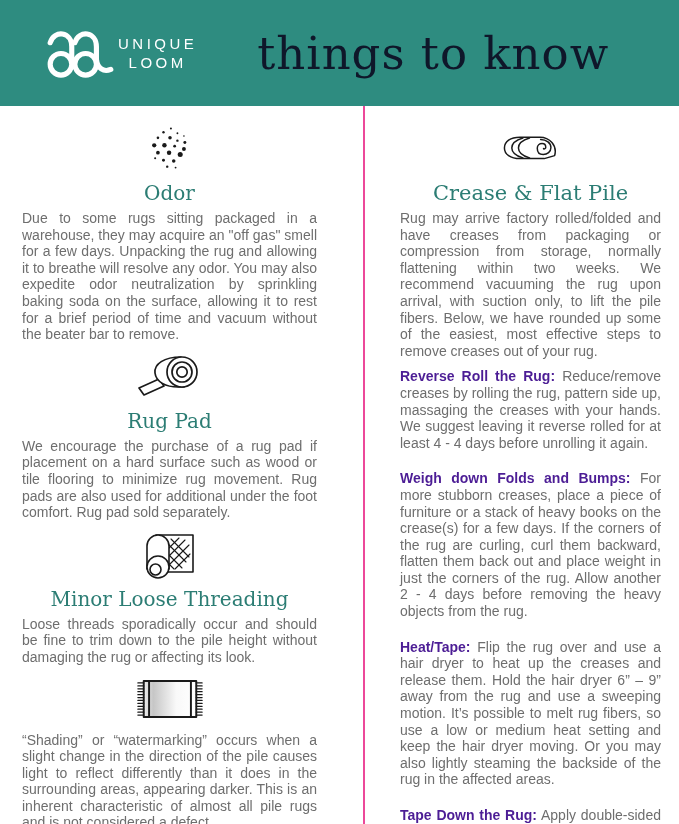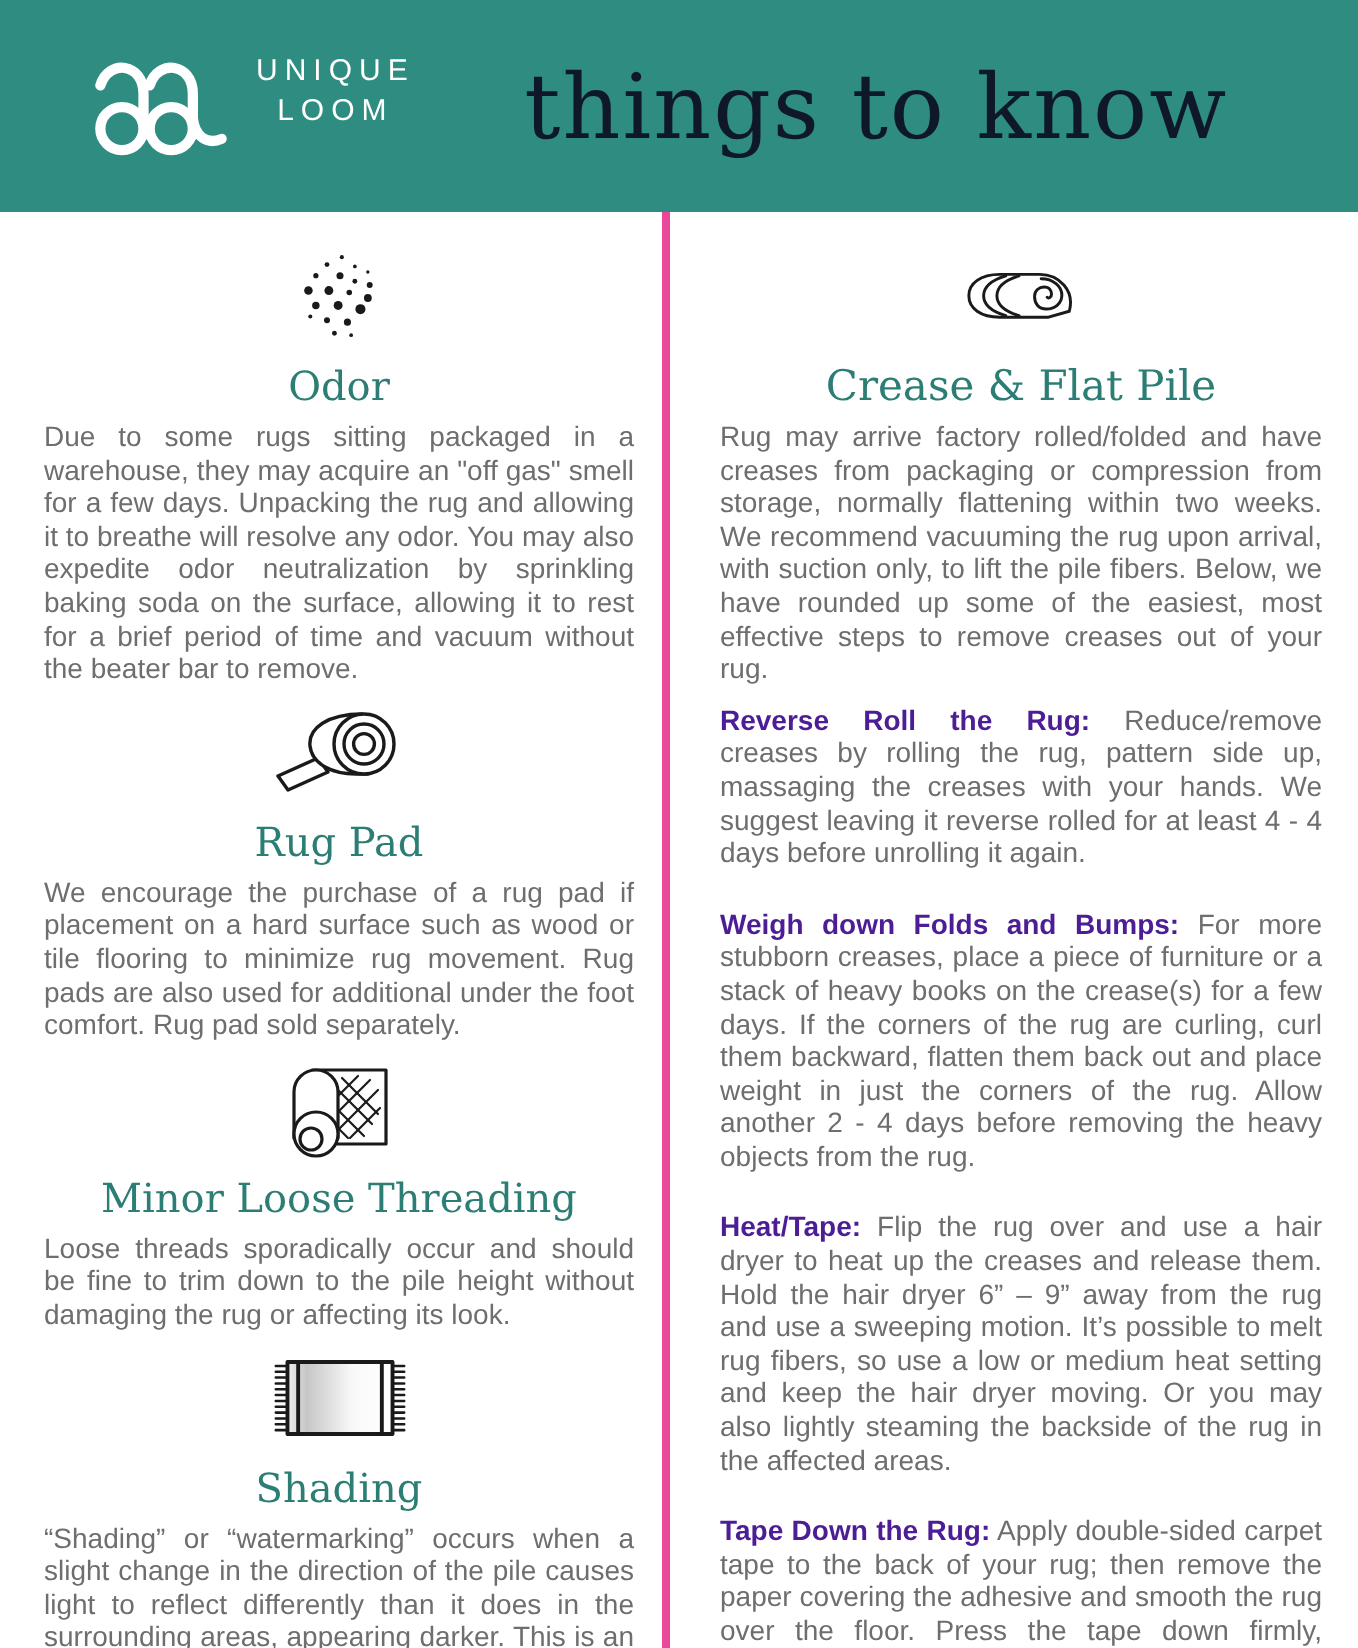--- a/index.html
+++ b/index.html
@@ -13,50 +13,50 @@
   }
 
   
   .header {
     height: 106px;
     background: #2E8C80;
     display: flex;
     align-items: center;
     padding: 0 28px 0 44px;
   }
-  .brand { display: flex; gap: 10px; }
+  .brand { display: flex; align-items: center; }
   .brand-name {
     color: #ffffff;
     font-size: 15px;
     letter-spacing: 3.5px;
     line-height: 1.3;
     text-align: center;
     font-weight: 400;
   }
   .page-title {
     flex: 1;
     text-align: center;
     color: #0f172a;
     font-family: "DejaVu Serif", serif;
     font-size: 45px;
     font-weight: 400;
     letter-spacing: 1px;
     padding-left: 18px;
   }
 
   
-  .main { display: flex; height: 718px; }
+  .main { display: flex; height: 718px; gap: 32px; }
   .col-left {
     width: 331px;
     padding: 10px 14px 0 22px;
   }
   .col-right {
     flex: 1;
-    border-left: 4px solid #ec4899;
-    padding: 10px 18px 0 25px;
+    border-left: 2px solid #ec4899;
+    padding: 10px 18px 0 35px;
   }
 
   .section { text-align: center; margin-bottom: 9px; }
   .icon-box {
     height: 50px;
     margin: 8px 0 7px;
     display: flex;
     align-items: center;
     justify-content: center;
   }
@@ -185,21 +185,20 @@
           <g class="lineart" stroke-width="2">
             <rect x="10" y="4" width="54" height="37" fill="url(#shadeGrad)"></rect>
             <path d="M 15.5,4 L 15.5,41 M 58.5,4 L 58.5,41"></path>
             <g stroke-width="1.3">
               <path d="M 4,6 H 10 M 4,9 H 10 M 4,12 H 10 M 4,15 H 10 M 4,18 H 10 M 4,21 H 10 M 4,24 H 10 M 4,27 H 10 M 4,30 H 10 M 4,33 H 10 M 4,36 H 10 M 4,39 H 10"></path>
               <path d="M 64,6 H 70 M 64,9 H 70 M 64,12 H 70 M 64,15 H 70 M 64,18 H 70 M 64,21 H 70 M 64,24 H 70 M 64,27 H 70 M 64,30 H 70 M 64,33 H 70 M 64,36 H 70 M 64,39 H 70"></path>
             </g>
           </g>
         </svg>
       </div>
-      <h2>Shading</h2>
       <p>“Shading” or “watermarking” occurs when a slight change in the direction of the pile causes light to reflect differently than it does in the surrounding areas, appearing darker. This is an inherent characteristic of almost all pile rugs and is not considered a defect.</p>
     </div>
 
   </div>
 
   <div class="col-right">
 
     <div class="section">
       <div class="icon-box">
         <svg width="62" height="32" viewBox="0 0 84 42">

